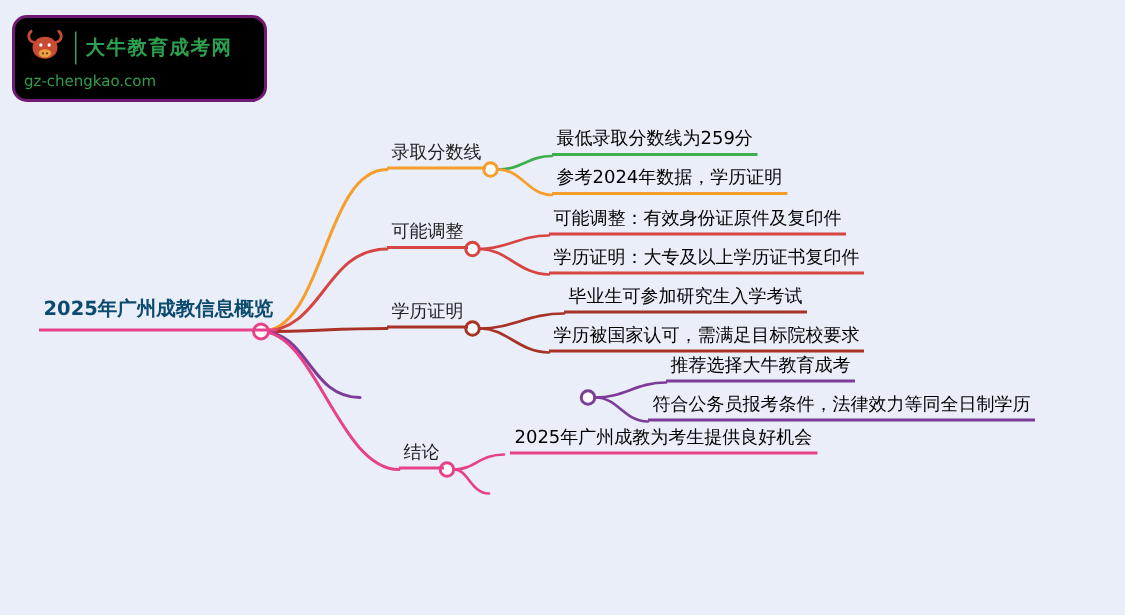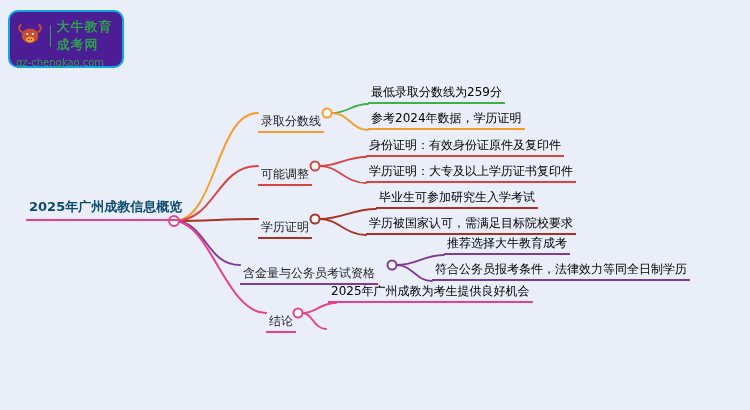--- a/index.html
+++ b/index.html
@@ -15,33 +15,33 @@
     position:absolute;
     font-size:12px;line-height:14px;color:#000000;
     padding:0 3px 3px 3px;
     border-bottom:2px solid #999;
     white-space:nowrap;
   }
   .node.root{
     font-size:13px;line-height:16px;font-weight:bold;color:#0c4a6e;
     padding-bottom:4px;
   }
-  .branch-label{color:#222;margin-top:20px;}
+  .branch-label{color:#222;}
 
   .c-green {border-color:#3fae4c;}
   .c-orange{border-color:#f59e2b;}
   .c-red   {border-color:#d64541;}
   .c-maroon{border-color:#a93226;}
   .c-purple{border-color:#7d3c98;}
   .c-pink  {border-color:#e7418a;}
 
   
   .logo{
-    position:absolute;left:8px;top:10px;width:116px;height:58px;
-    background:#4c1d95;border:2px solid #0ea5e9;border-radius:10px;
+    position:absolute;left:8px;top:10px;width:170px;height:58px;
+    background:#000000;border:2px solid #701a75;border-radius:10px;
     box-sizing:border-box;padding:6px 6px 4px 6px;cursor:pointer;
   }
   .logo-row{display:flex;align-items:center;gap:6px;}
   .logo-divider{width:1px;height:22px;background:#33a055;display:inline-block;}
   .logo-title{font-size:13px;font-weight:bold;color:#2e9e4f;letter-spacing:1px;}
   .logo-sub{font-size:10px;color:#2e9e4f;text-align:left;margin-top:3px;}
 </style>
 </head>
 <body>
 
@@ -96,27 +96,26 @@
     <div class="logo-sub">gz-chengkao.com</div>
   </div>
 
   <div class="node root c-pink" style="left:26px;top:199px">2025年广州成教信息概览</div>
 
   <div class="node branch-label c-orange" style="left:258px;top:94px">录取分数线</div>
   <div class="node c-green" style="left:368px;top:85px">最低录取分数线为259分</div>
   <div class="node c-orange" style="left:368px;top:111px">参考2024年数据，学历证明</div>
 
   <div class="node branch-label c-red" style="left:258px;top:147px">可能调整</div>
-  <div class="node c-red" style="left:366px;top:138px">身份证明：有效身份证原件及复印件</div>
+  <div class="node c-red" style="left:366px;top:138px">可能调整：有效身份证原件及复印件</div>
   <div class="node c-red" style="left:366px;top:164px">学历证明：大专及以上学历证书复印件</div>
 
   <div class="node branch-label c-maroon" style="left:258px;top:200px">学历证明</div>
   <div class="node c-maroon" style="left:376px;top:190px">毕业生可参加研究生入学考试</div>
   <div class="node c-maroon" style="left:366px;top:216px">学历被国家认可，需满足目标院校要求</div>
 
-  <div class="node branch-label c-purple" style="left:240px;top:246px">含金量与公务员考试资格</div>
   <div class="node c-purple" style="left:444px;top:236px">推荐选择大牛教育成考</div>
   <div class="node c-purple" style="left:432px;top:262px">符合公务员报考条件，法律效力等同全日制学历</div>
 
   <div class="node branch-label c-pink" style="left:266px;top:294px">结论</div>
-  <div class="node c-pink" style="left:328px;top:284px">2025年广州成教为考生提供良好机会</div>
+  <div class="node c-pink" style="left:340px;top:284px">2025年广州成教为考生提供良好机会</div>
 
 </div>
 
 </body></html>

